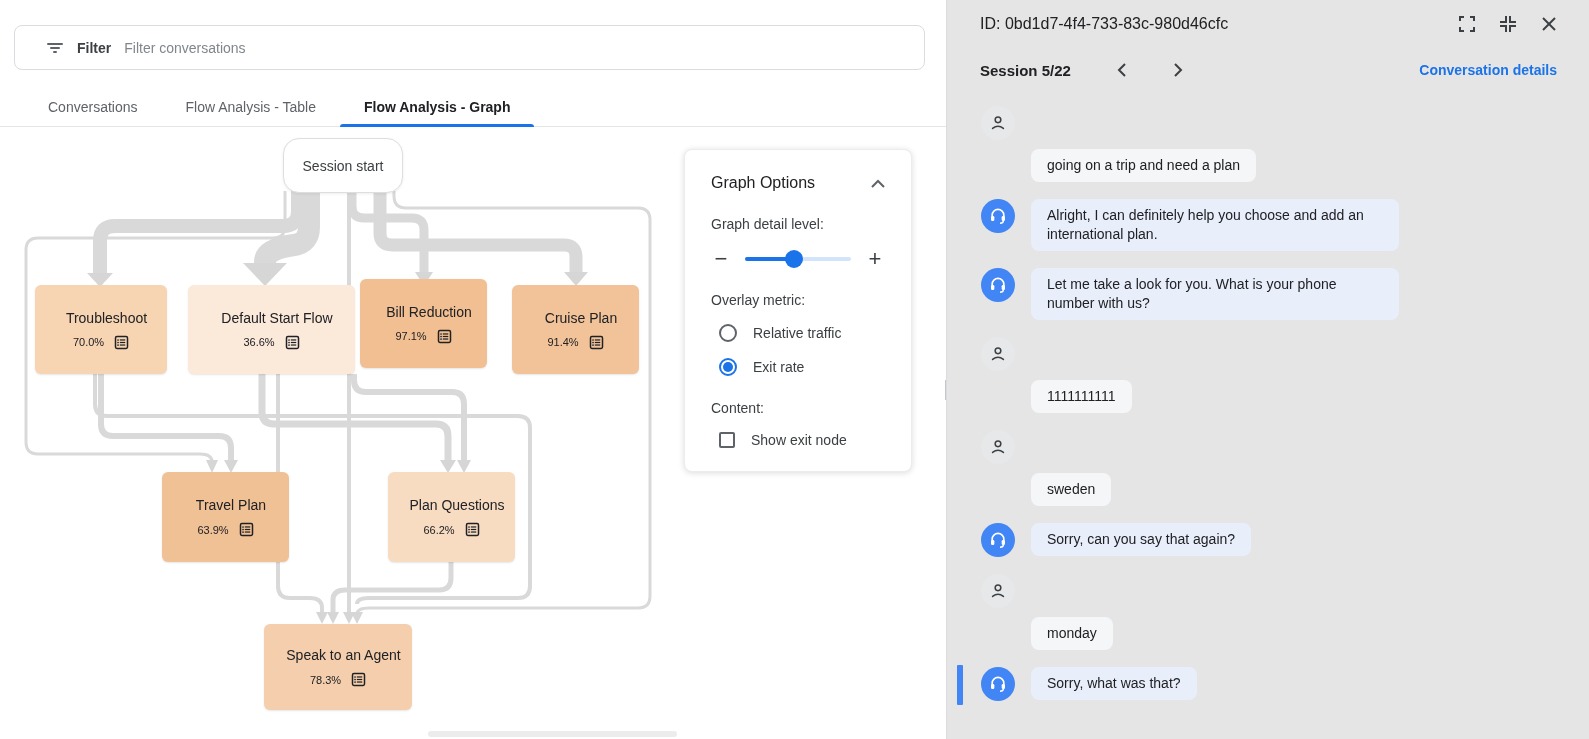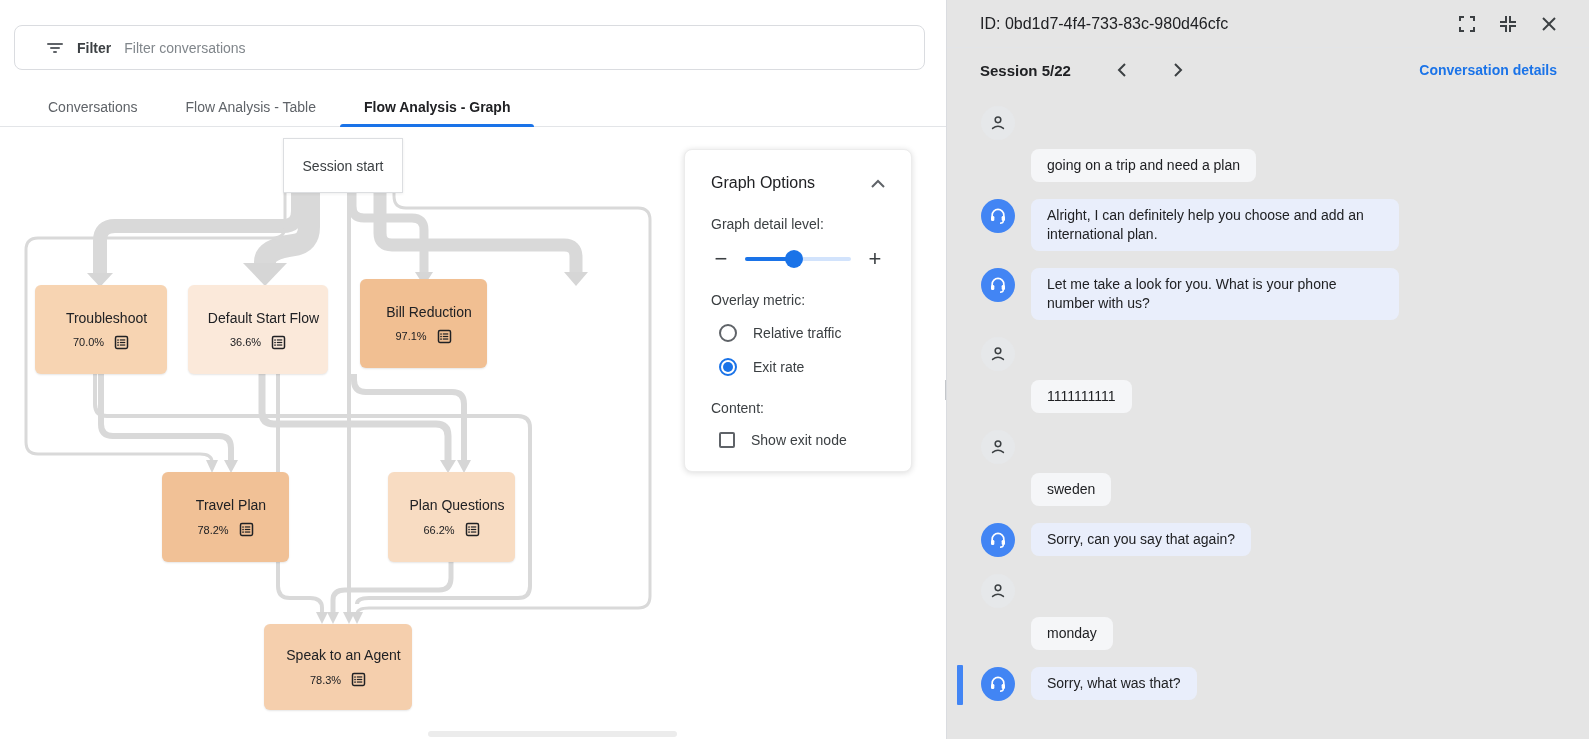--- a/index.html
+++ b/index.html
@@ -27,21 +27,21 @@
 
   .graph-canvas { position:absolute; left:0; top:127px; width:946px; height:612px; }
   .edges-svg { position:absolute; left:0; top:0; }
 
   .gnode { position:absolute; border-radius:6px; display:flex; flex-direction:column;
            align-items:center; justify-content:center; gap:9px; z-index:2;
            box-shadow:0 1px 2px rgba(0,0,0,0.10); cursor:pointer; }
   .gnode .ntitle { font-size:14px; color:#202124;margin-left:11px; }
   .gnode .nmeta { display:flex; align-items:center; gap:10px; font-size:11px; color:#202124; }
   .start-node { position:absolute; left:283px; top:11px; width:120px; height:55px;
-                background:#fff; border:1px solid #dcdee1; border-radius:0; z-index:2;
+                background:#fff; border:1px solid #dcdee1; border-radius:16px; z-index:2;
                 display:flex; align-items:center; justify-content:center; font-size:14px;
                 color:#3c4043; box-shadow:0 1px 3px rgba(0,0,0,0.07); }
 
   
   .options-card { position:absolute; left:684px; top:22px; width:228px; height:323px;
                   background:#fff; border:1px solid #ececec; border-radius:8px; z-index:3;
                   box-shadow:0 1px 6px rgba(0,0,0,0.14); padding:24px 26px; }
   .opt-title-row { display:flex; align-items:center; justify-content:space-between; }
   .opt-title { font-size:16px; color:#202124; }
   .opt-section { font-size:14px; color:#3c4043; margin-top:24px; }
@@ -188,21 +188,21 @@
               </g>
               <g fill="#202124">
                 <circle cx="4.3" cy="5.3" r="0.9"></circle>
                 <circle cx="4.3" cy="8" r="0.9"></circle>
                 <circle cx="4.3" cy="10.7" r="0.9"></circle>
               </g>
             </svg>
         </div>
       </div>
 
-      <div class="gnode" style="left: 188px; top: 158px; width: 140px; height: 89px; background: rgb(251, 233, 218);">
+      <div class="gnode" style="left: 188px; top: 158px; width: 167px; height: 89px; background: rgb(251, 233, 218);">
         <div class="ntitle">Default Start Flow</div>
         <div class="nmeta">
             <span>36.6%</span>
           <svg width="15" height="15" viewBox="0 0 16 16">
               <rect x="1.6" y="1.6" width="12.8" height="12.8" rx="1.5" fill="none" stroke="#202124" stroke-width="1.6"></rect>
               <g stroke="#202124" stroke-width="1.3">
                 <line x1="6.2" y1="5.3" x2="12" y2="5.3"></line>
                 <line x1="6.2" y1="8" x2="12" y2="8"></line>
                 <line x1="6.2" y1="10.7" x2="12" y2="10.7"></line>
               </g>
@@ -228,25 +228,44 @@
               </g>
               <g fill="#202124">
                 <circle cx="4.3" cy="5.3" r="0.9"></circle>
                 <circle cx="4.3" cy="8" r="0.9"></circle>
                 <circle cx="4.3" cy="10.7" r="0.9"></circle>
               </g>
             </svg>
         </div>
       </div>
 
+      <div class="gnode" style="left: 512px; top: 158px; width: 127px; height: 89px; background: rgb(242, 195, 153);">
+        <div class="ntitle">Cruise Plan</div>
+        <div class="nmeta">
+            <span>91.4%</span>
+          <svg width="15" height="15" viewBox="0 0 16 16">
+              <rect x="1.6" y="1.6" width="12.8" height="12.8" rx="1.5" fill="none" stroke="#202124" stroke-width="1.6"></rect>
+              <g stroke="#202124" stroke-width="1.3">
+                <line x1="6.2" y1="5.3" x2="12" y2="5.3"></line>
+                <line x1="6.2" y1="8" x2="12" y2="8"></line>
+                <line x1="6.2" y1="10.7" x2="12" y2="10.7"></line>
+              </g>
+              <g fill="#202124">
+                <circle cx="4.3" cy="5.3" r="0.9"></circle>
+                <circle cx="4.3" cy="8" r="0.9"></circle>
+                <circle cx="4.3" cy="10.7" r="0.9"></circle>
+              </g>
+            </svg>
+        </div>
+      </div>
 
       <div class="gnode" style="left: 162px; top: 345px; width: 127px; height: 90px; background: rgb(241, 193, 150);">
         <div class="ntitle">Travel Plan</div>
         <div class="nmeta">
-            <span>78.2%</span>
+            <span>63.9%</span>
           <svg width="15" height="15" viewBox="0 0 16 16">
               <rect x="1.6" y="1.6" width="12.8" height="12.8" rx="1.5" fill="none" stroke="#202124" stroke-width="1.6"></rect>
               <g stroke="#202124" stroke-width="1.3">
                 <line x1="6.2" y1="5.3" x2="12" y2="5.3"></line>
                 <line x1="6.2" y1="8" x2="12" y2="8"></line>
                 <line x1="6.2" y1="10.7" x2="12" y2="10.7"></line>
               </g>
               <g fill="#202124">
                 <circle cx="4.3" cy="5.3" r="0.9"></circle>
                 <circle cx="4.3" cy="8" r="0.9"></circle>

